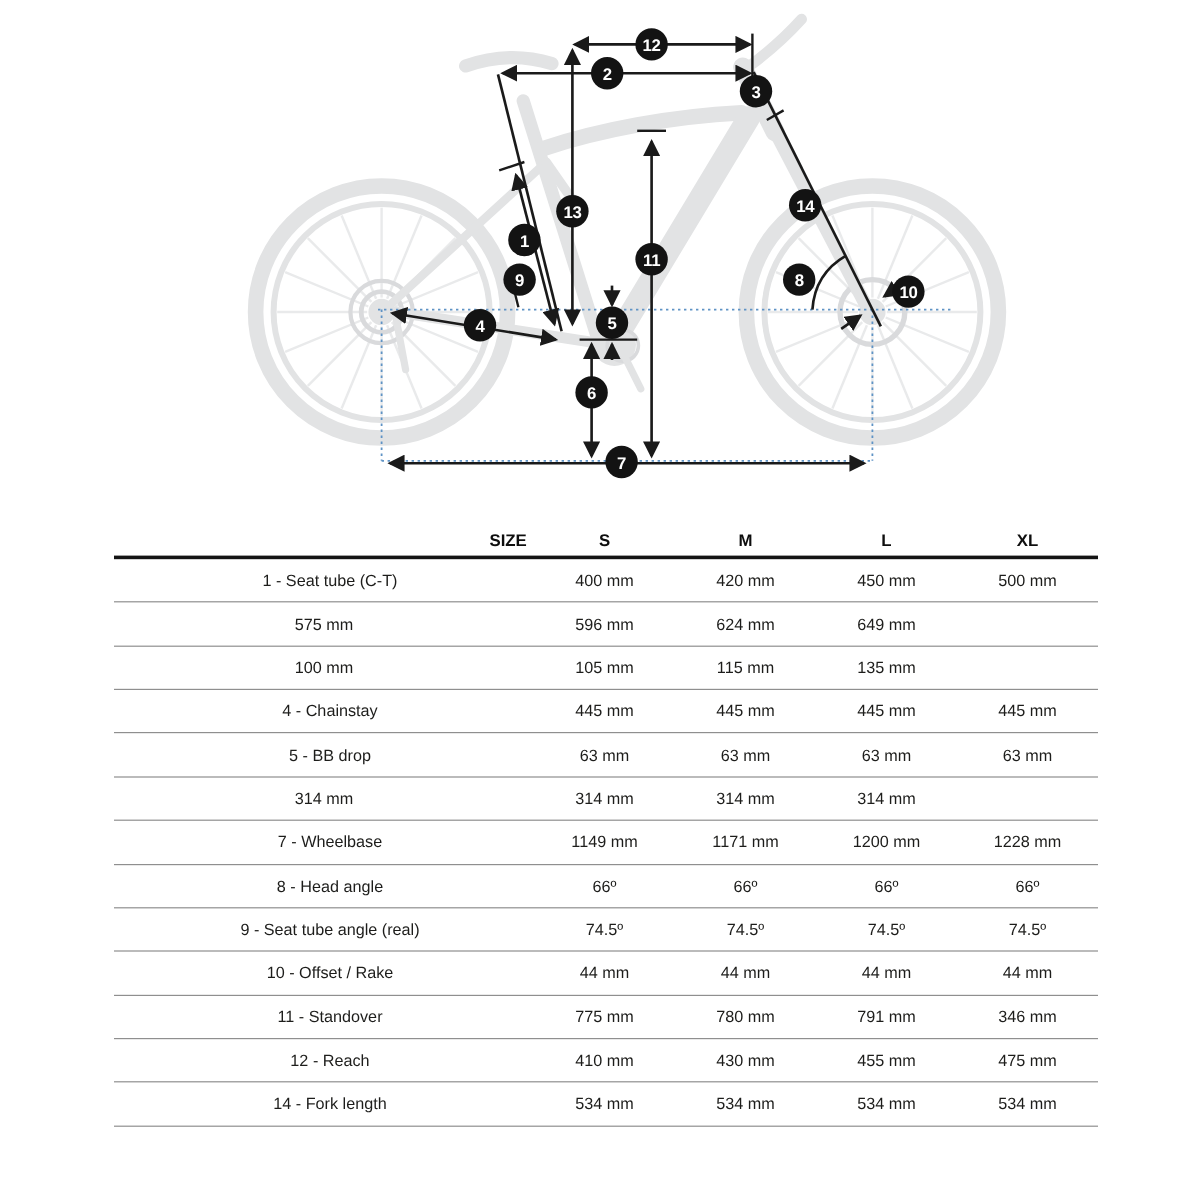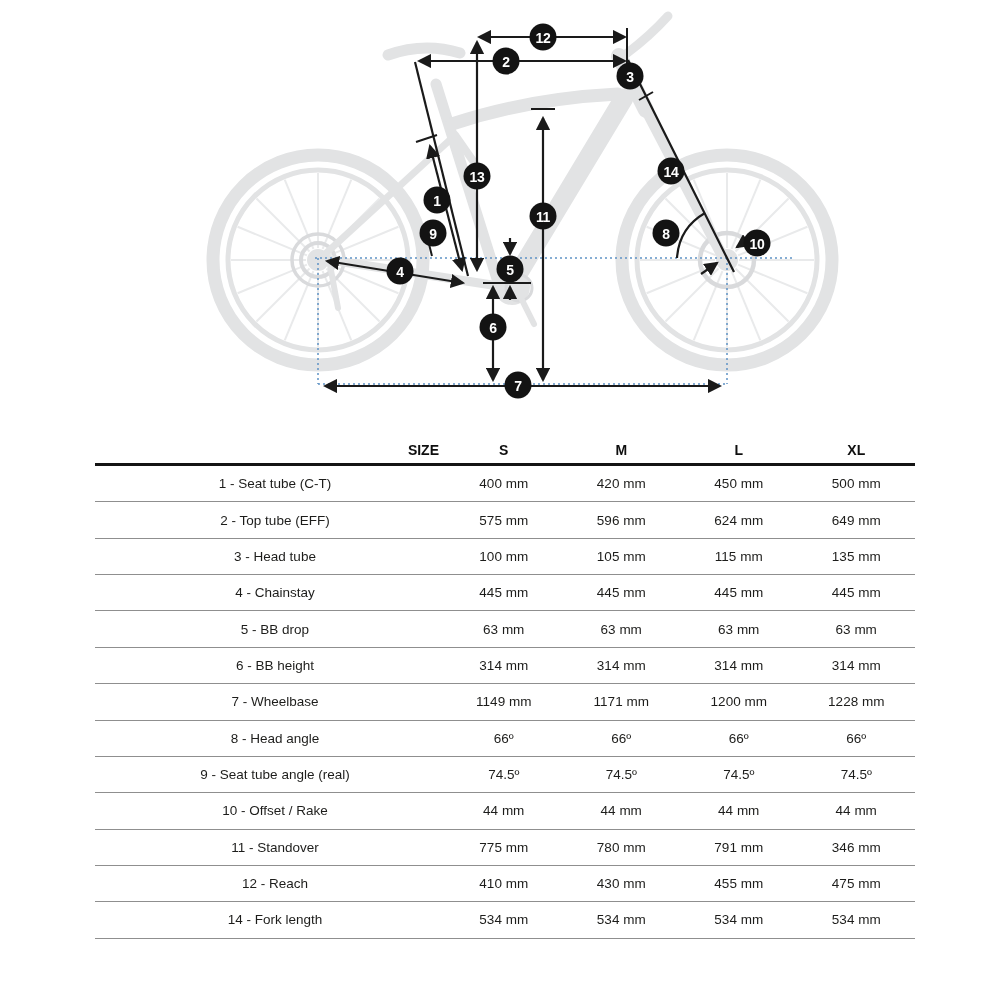--- a/index.html
+++ b/index.html
@@ -218,49 +218,46 @@
       </div>
     <div id="t-body">
         <div class="t-row">
           <div class="c-label">1 - Seat tube (C-T)</div>
           <div class="c-val">400 mm</div>
           <div class="c-val">420 mm</div>
           <div class="c-val">450 mm</div>
           <div class="c-val">500 mm</div>
         </div>
         <div class="t-row">
-          <div class="c-label">2 - Top tube (EFF)</div>
           <div class="c-val">575 mm</div>
           <div class="c-val">596 mm</div>
           <div class="c-val">624 mm</div>
           <div class="c-val">649 mm</div>
         </div>
         <div class="t-row">
-          <div class="c-label">3 - Head tube</div>
           <div class="c-val">100 mm</div>
           <div class="c-val">105 mm</div>
           <div class="c-val">115 mm</div>
           <div class="c-val">135 mm</div>
         </div>
         <div class="t-row">
           <div class="c-label">4 - Chainstay</div>
           <div class="c-val">445 mm</div>
           <div class="c-val">445 mm</div>
           <div class="c-val">445 mm</div>
           <div class="c-val">445 mm</div>
         </div>
         <div class="t-row">
           <div class="c-label">5 - BB drop</div>
           <div class="c-val">63 mm</div>
           <div class="c-val">63 mm</div>
           <div class="c-val">63 mm</div>
           <div class="c-val">63 mm</div>
         </div>
         <div class="t-row">
-          <div class="c-label">6 - BB height</div>
           <div class="c-val">314 mm</div>
           <div class="c-val">314 mm</div>
           <div class="c-val">314 mm</div>
           <div class="c-val">314 mm</div>
         </div>
         <div class="t-row">
           <div class="c-label">7 - Wheelbase</div>
           <div class="c-val">1149 mm</div>
           <div class="c-val">1171 mm</div>
           <div class="c-val">1200 mm</div>

